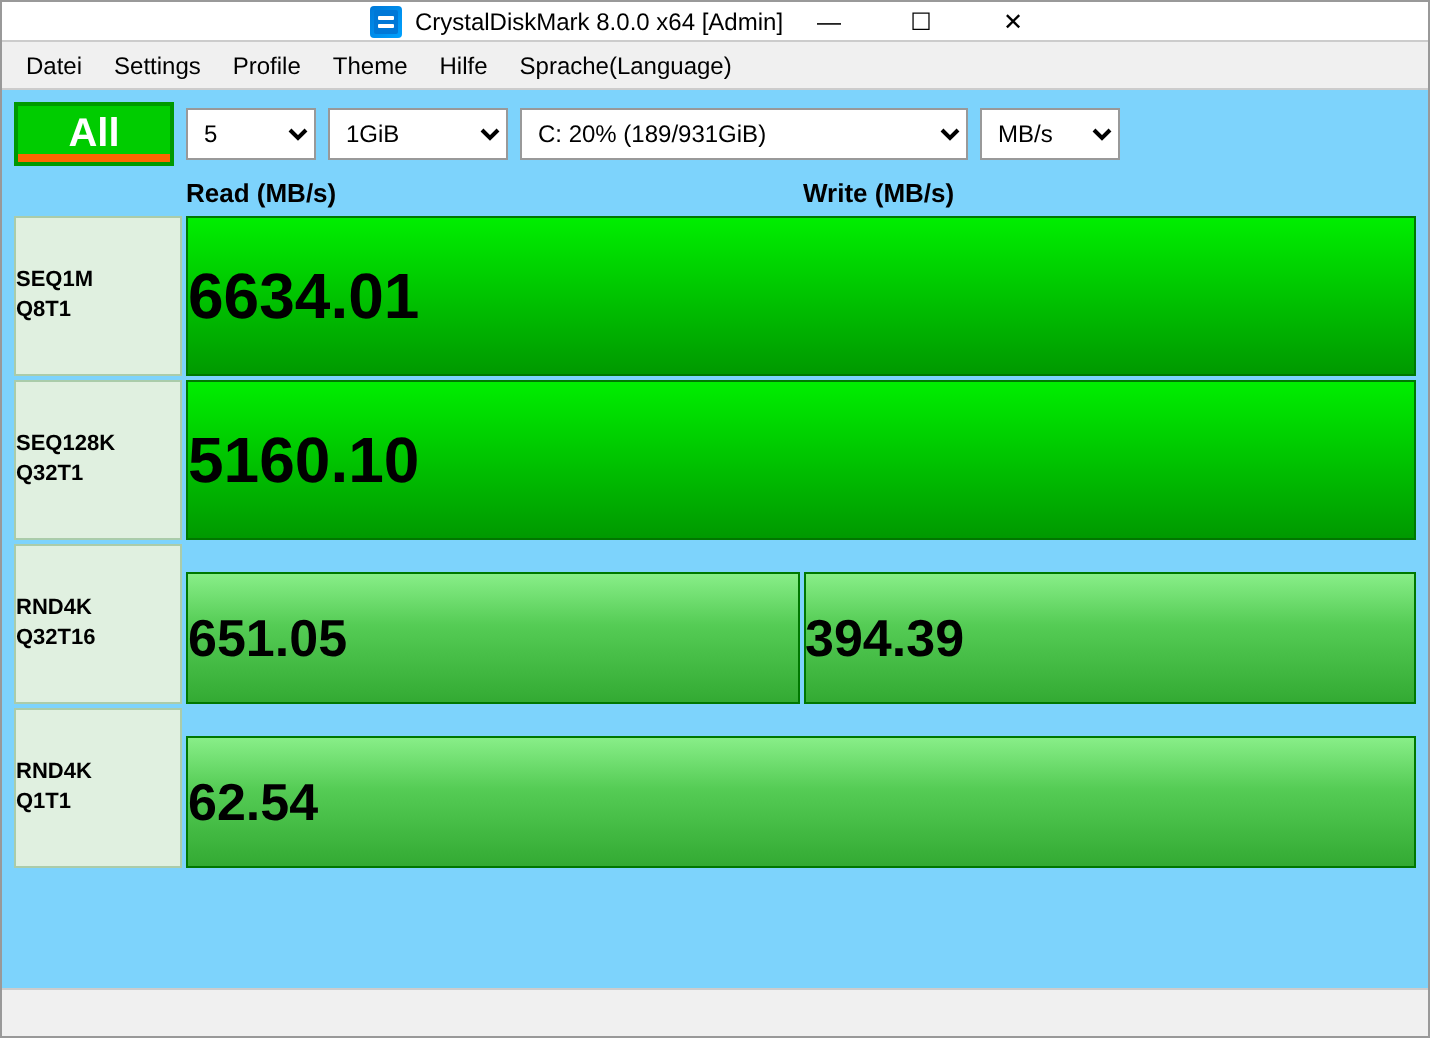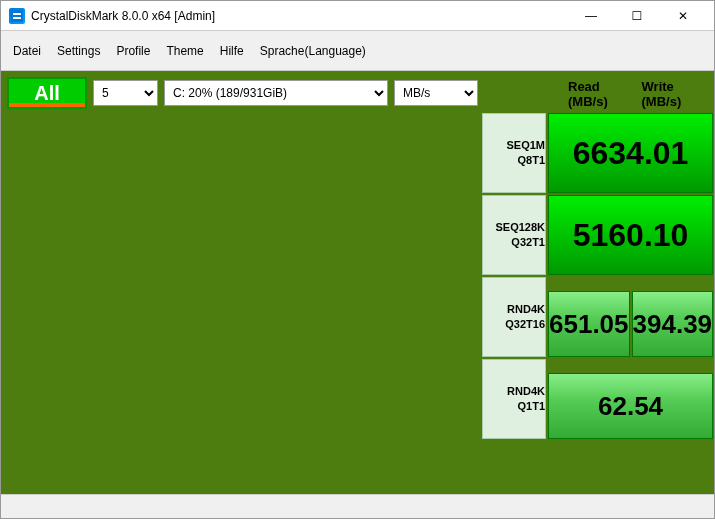--- a/index.html
+++ b/index.html
@@ -18,24 +18,24 @@
       background: #f0f0f0;
       border: 1px solid #999;
       display: flex;
       flex-direction: column;
     }
 
     .title-bar {
       background: #fff;
       display: flex;
       align-items: center;
-      justify-content: space-between;
+      justify-content: center;
       padding: 4px 8px;
       border-bottom: 1px solid #ccc;
-      height: 30px;
+      height: 20px;
     }
 
     .title-bar-left {
       display: flex;
       align-items: center;
       gap: 6px;
     }
 
     .app-icon {
       width: 16px;
@@ -69,36 +69,36 @@
       justify-content: center;
       color: #000;
     }
 
     .menu-bar {
       background: #f0f0f0;
       display: flex;
       align-items: center;
       padding: 2px 4px;
       border-bottom: 1px solid #ccc;
-      height: 40px;
+      height: 24px;
     }
 
     .menu-item {
       padding: 2px 8px;
       font-size: 12px;
       cursor: pointer;
       color: #000;
     }
 
     .content {
       flex: 1;
       padding: 6px;
-      background: #4d7c0f;
-      display: flex;
-      flex-direction: row;
+      background: #7dd3fc;
+      display: flex;
+      flex-direction: column;
       gap: 4px;
     }
 
     .toolbar {
       display: flex;
       align-items: center;
       gap: 6px;
       height: 32px;
     }
 
@@ -133,21 +133,21 @@
       background: #fff;
       font-size: 12px;
       padding: 2px 4px;
       cursor: pointer;
       appearance: auto;
     }
 
     .select-runs { width: 65px; }
     .select-size { width: 90px; }
     .select-drive { width: 224px; }
-    .select-unit { width: 84px; }
+    .select-unit { width: 70px; }
 
     .benchmark-table {
       flex: 1;
       display: flex;
       flex-direction: column;
       gap: 2px;
     }
 
     .table-header {
       display: flex;
@@ -164,41 +164,41 @@
       padding: 2px 0;
     }
 
     .bench-row {
       display: flex;
       gap: 2px;
       height: 80px;
     }
 
     .row-label {
-      width: 64px;
+      width: 84px;
       background: #e0f0e0;
       border: 1px solid #aaccaa;
       display: flex;
       flex-direction: column;
-      align-items: flex-end;
+      align-items: flex-start;
       justify-content: center;
       font-size: 11px;
       font-weight: bold;
       color: #000;
       line-height: 1.4;
       flex-shrink: 0;
     }
 
     .bench-cell {
       flex: 1;
       background: linear-gradient(to bottom, #00ee00 0%, #00cc00 40%, #009900 100%);
       border: 1px solid #007700;
       display: flex;
       align-items: center;
-      justify-content: center;
+      justify-content: flex-start;
     }
 
     .bench-value {
       font-size: 32px;
       font-weight: bold;
       color: #000;
       text-shadow: none;
     }
 
     .bench-value.small {
@@ -251,20 +251,26 @@
 
   <div class="content">
 
     <div class="toolbar">
       <button class="all-btn">All</button>
       <select class="select-box select-runs">
         <option>5</option>
         <option>1</option>
         <option>3</option>
         <option>9</option>
+      </select>
+      <select class="select-box select-size">
+        <option>1GiB</option>
+        <option>512MiB</option>
+        <option>2GiB</option>
+        <option>4GiB</option>
       </select>
       <select class="select-box select-drive">
         <option>C: 20% (189/931GiB)</option>
       </select>
       <select class="select-box select-unit">
         <option>MB/s</option>
         <option>GB/s</option>
         <option>IOPS</option>
         <option>μs</option>
       </select>

